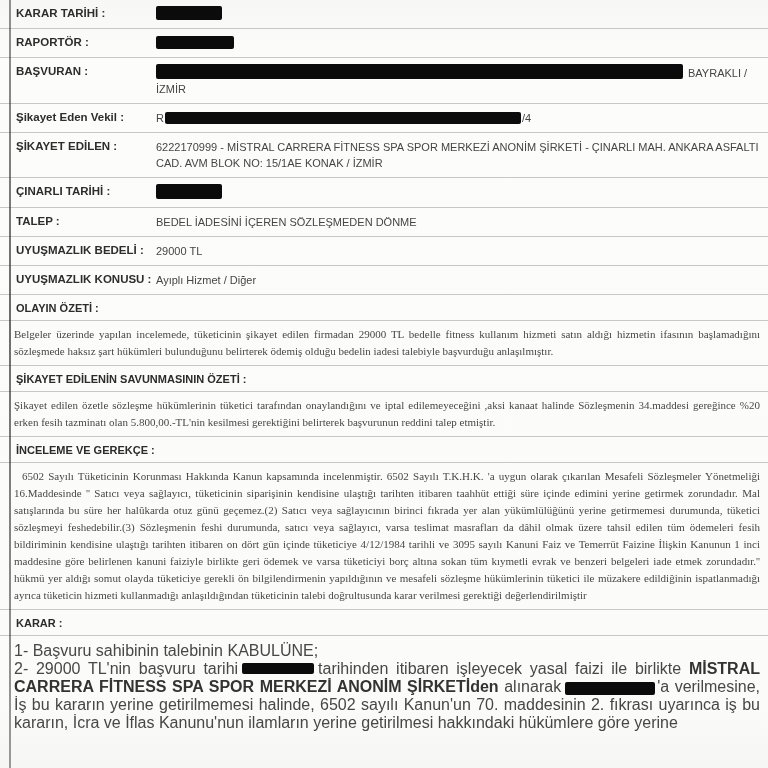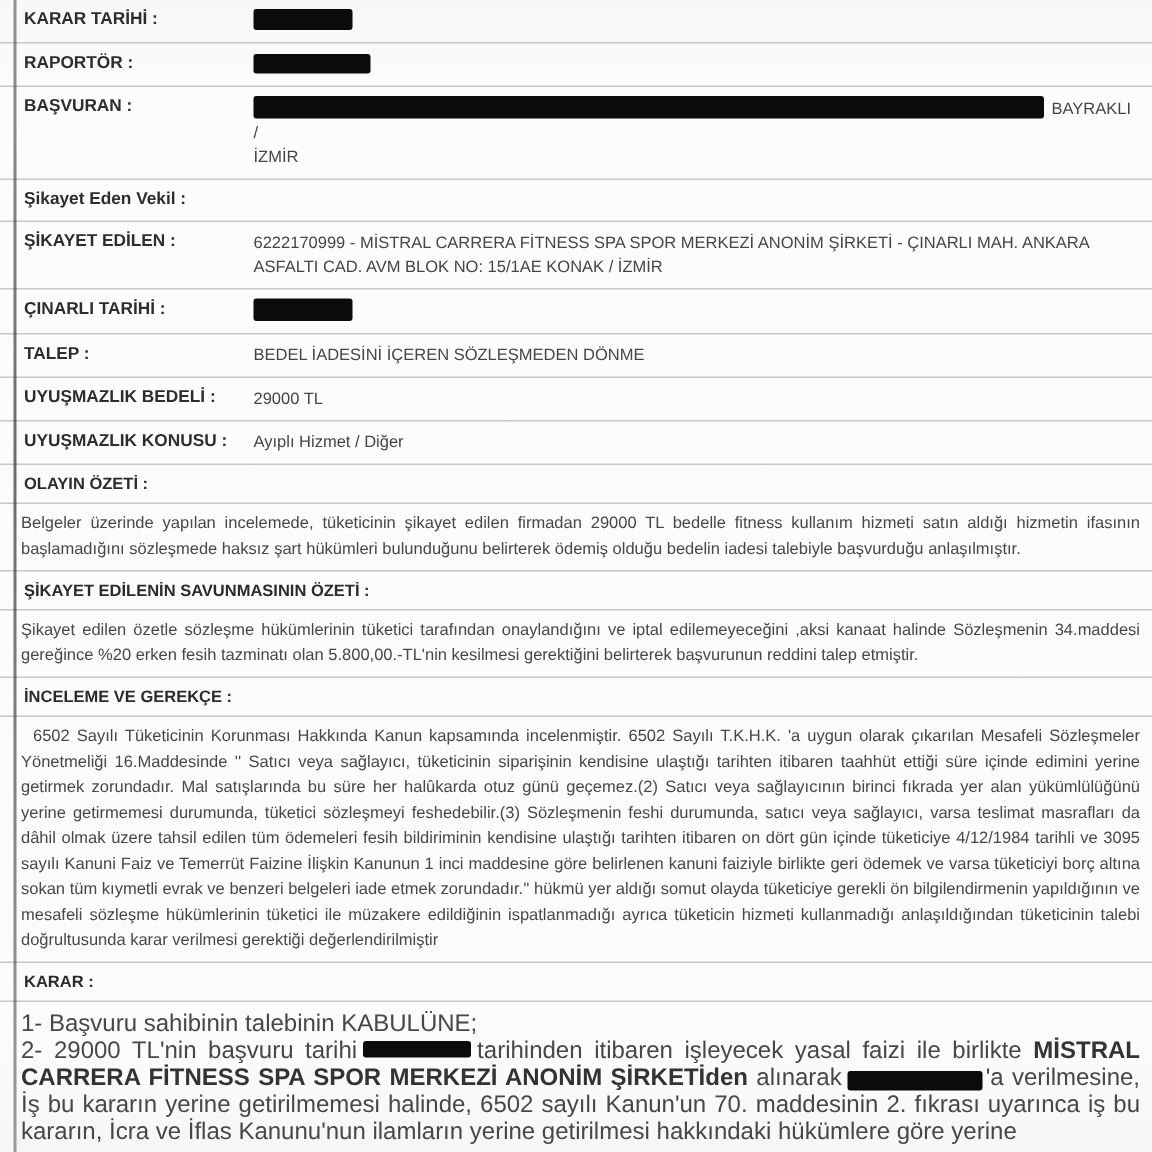--- a/index.html
+++ b/index.html
@@ -13,33 +13,33 @@
     position:relative;
     width:768px;height:768px;overflow:hidden;
     background:linear-gradient(180deg,#f7f7f5 0%,#fcfcfb 8%,#fbfbfa 92%,#f6f6f4 100%);
   }
   .left-rule{
     position:absolute;left:9px;top:0;bottom:0;width:2px;
     background:linear-gradient(180deg,rgba(60,60,60,.55),rgba(60,60,60,.75) 40%,rgba(60,60,60,.5));
     z-index:2;
   }
   .block{border-bottom:1px solid #c7c7c5;position:relative;}
-  .row{display:flex;align-items:flex-start;padding:6px 8px 6px 16px;line-height:15px;gap:13px;}
+  .row{display:flex;align-items:flex-start;padding:6px 8px 6px 16px;line-height:15px;}
   .row-label{
     width:140px;flex:0 0 140px;
     font-weight:bold;font-size:11.5px;color:#2d2d2d;white-space:nowrap;
   }
   .row-value{flex:1;font-size:11px;color:#454545;line-height:16px;}
   .sec-head{
     padding:6px 8px 5px 16px;
     font-weight:bold;font-size:11px;color:#2b2b2b;line-height:14px;
   }
   .para{
     padding:5px 8px 5px 14px;
-    font-size:11px;line-height:17px;color:#474747;text-align:justify;
+    font-size:11px;line-height:17px;color:#474747;text-align:justify;font-family:Liberation Serif, serif;
   }
   .para p{margin:0;}
   .para p.indent{text-indent:8px;}
   .redaction{
     display:inline-block;background:#0b0b0b;border-radius:2px;
     vertical-align:text-bottom;height:13px;
   }
   .red-sm{width:66px;height:14px;}
   .red-md{width:78px;}
   .red-long{width:527px;height:15px;margin-right:5px;}
@@ -70,20 +70,21 @@
   <div class="block row">
     <div class="row-label">BAŞVURAN :</div>
     <div class="row-value">
       <span class="redaction red-long"></span><span>BAYRAKLI /</span>
       <div>İZMİR</div>
     </div>
   </div>
 
   <div class="block row">
     <div class="row-label">Şikayet Eden Vekil :</div>
+    <div class="row-value"><span>R</span><span class="redaction red-vekil"></span><span>/4</span></div>
   </div>
 
   <div class="block row">
     <div class="row-label">ŞİKAYET EDİLEN :</div>
     <div class="row-value">6222170999 - MİSTRAL CARRERA FİTNESS SPA SPOR MERKEZİ ANONİM ŞİRKETİ - ÇINARLI MAH. ANKARA ASFALTI CAD. AVM BLOK NO: 15/1AE KONAK / İZMİR</div>
   </div>
 
   <div class="block row">
     <div class="row-label">ÇINARLI TARİHİ :</div>
     <div class="row-value"><span class="redaction red-tarih2"></span></div>

